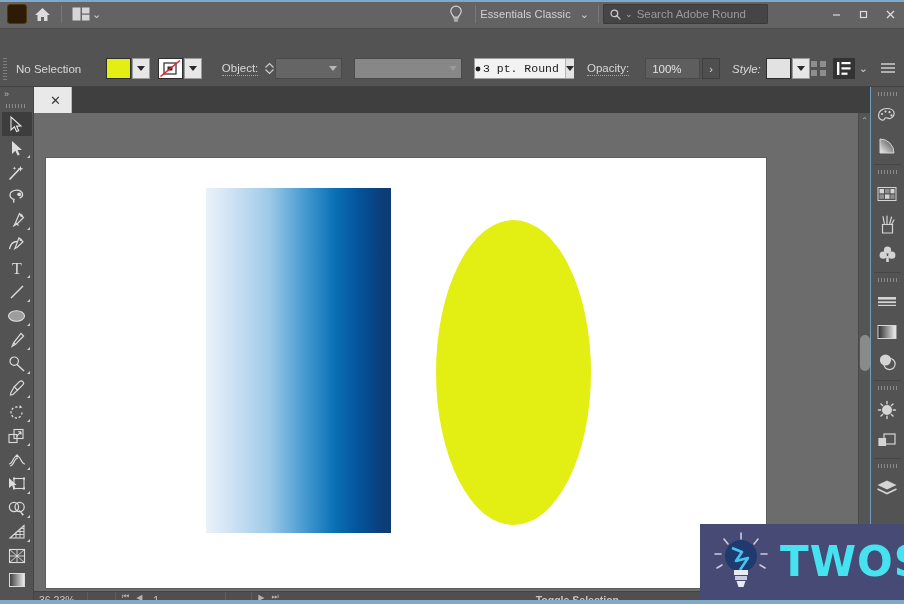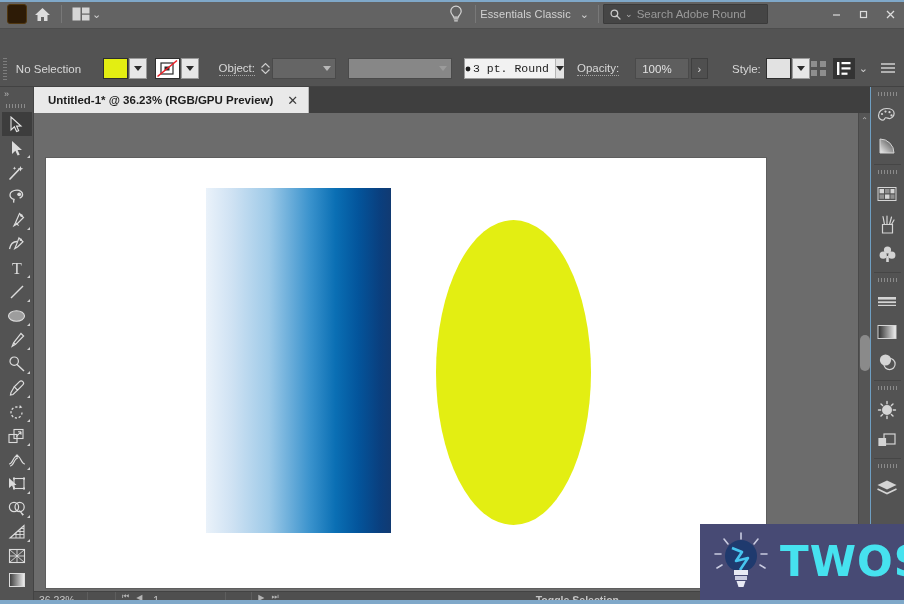--- a/index.html
+++ b/index.html
@@ -339,21 +339,21 @@
         <svg width="8" height="5" viewBox="0 0 8 5">
             <path d="M0 0 L4 5 L8 0Z" fill="#2b2b2b"></path>
           </svg>
       </div>
     </div>
 
     <div class="cb-label dotted" style="margin-left:13px;">Opacity:</div>
     <div class="numfield" style="width:55px;margin-left:16px;">100%</div>
     <div class="arrowbtn" style="margin-left:2px;">›</div>
 
-    <div class="cb-label" style="margin-left:24px;">Style:</div>
+    <div class="cb-label" style="margin-left:12px;font-style:italic;">Style:</div>
     <div style="display:flex;align-items:center;gap:1px;margin-left:5px;">
       <div class="swatch" style="background:#e2e2e2;"></div>
       <div class="ddbtn">
         <svg width="8" height="5" viewBox="0 0 8 5">
             <path d="M0 0 L4 5 L8 0Z" fill="#2b2b2b"></path>
           </svg>
       </div>
     </div>
 
     <div style="margin-left:auto;display:flex;align-items:center;gap:6px;padding-right:8px;">
@@ -377,21 +377,20 @@
       <div style="margin-left:6px;">
         <svg width="16" height="14" viewBox="0 0 16 14">
           <path d="M1 2h14M1 6h14M1 10h14" stroke="#cfcfcf" stroke-width="1.5"></path>
         </svg>
       </div>
     </div>
   </div>
 
   <div class="tabbar">
     <div class="doctab">
-      <span>Untitled-1* @ 36.23% (RGB/GPU Preview)</span>
       <span class="tabclose">✕</span>
     </div>
   </div>
 
   <div class="lefttool">
     <div class="lt-head">»</div>
     <div class="lt-grip"></div>
 
     <div class="tool active">
       <svg width="15" height="17" viewBox="0 0 15 17">

